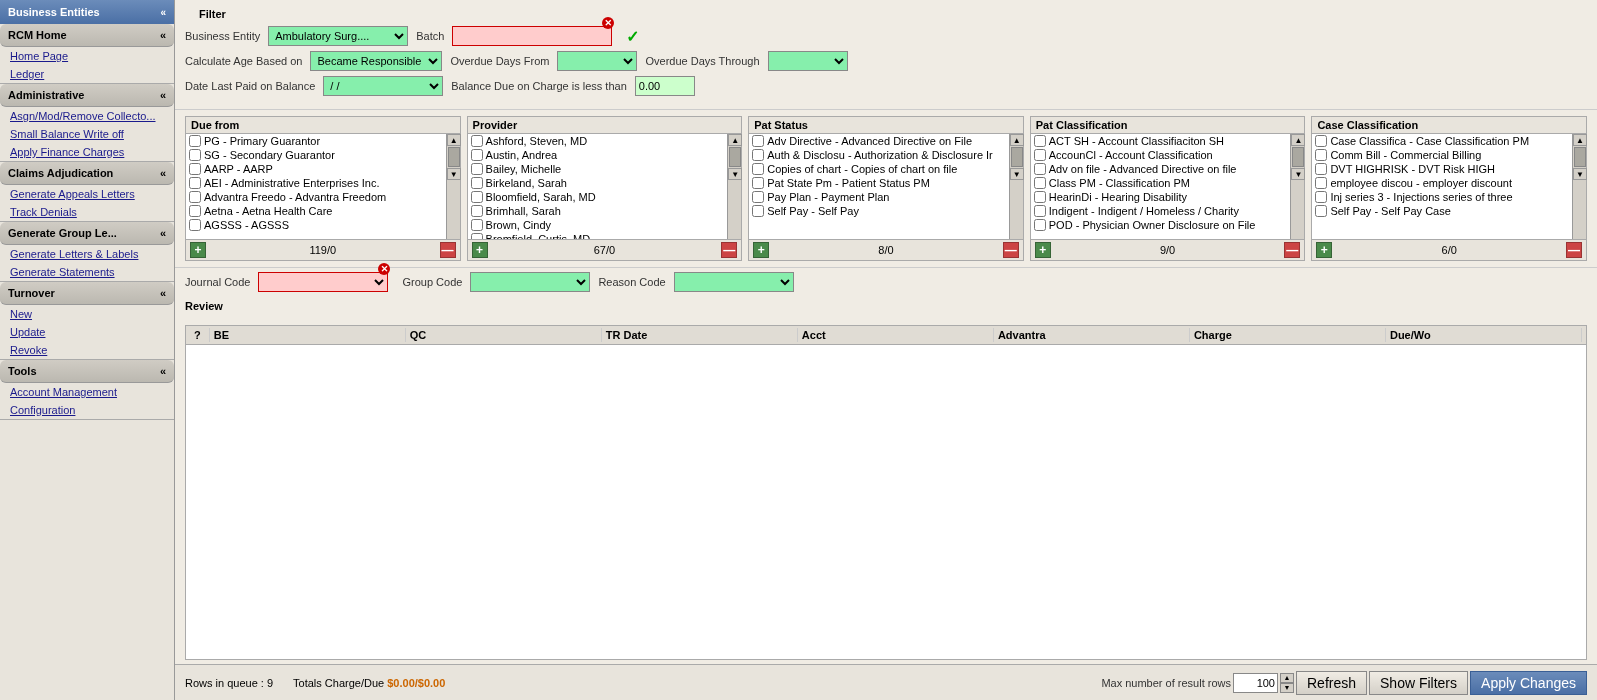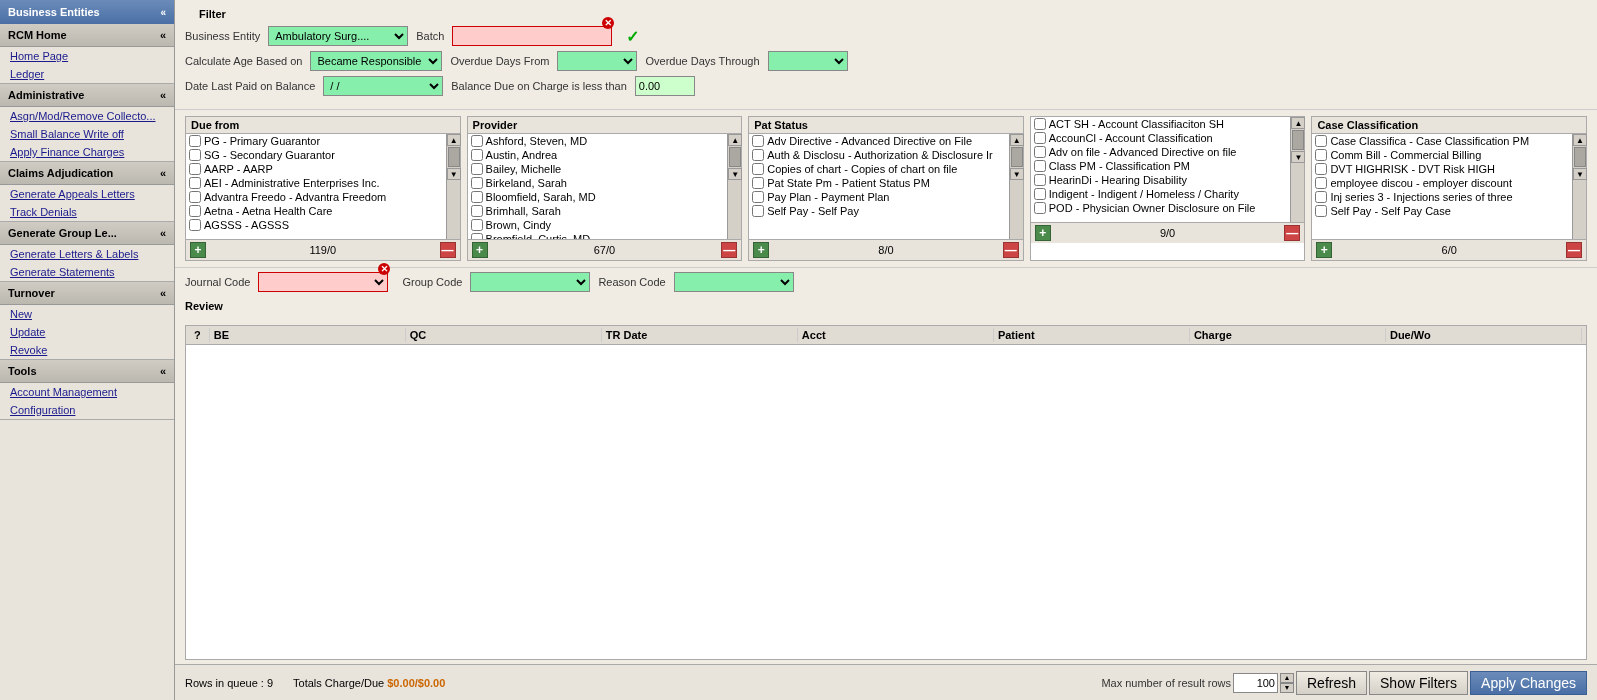--- a/index.html
+++ b/index.html
@@ -32,20 +32,21 @@
     .sidebar-section-header {
       background: linear-gradient(to bottom, #d0ccc4, #bbb8b0);
       padding: 5px 8px;
       font-weight: bold;
       font-size: 11px;
       display: flex;
       justify-content: space-between;
       align-items: center;
       cursor: pointer;
       border-bottom: 1px solid #999;
+      border-radius: 6px;
     }
     .sidebar-item {
       padding: 3px 10px;
       cursor: pointer;
       color: #1a1a8c;
       text-decoration: underline;
     }
 
     
     .main {
@@ -593,20 +594,21 @@
         </div>
       </div>
       <div class="list-controls">
         <div class="list-ctrl-btn">+</div>
         <span class="list-count">8/0</span>
         <div class="list-ctrl-btn list-ctrl-btn-red">—</div>
       </div>
     </div>
 
     <div class="list-box">
+      <div class="list-box-title">Pat Classification</div>
       <div class="list-box-row">
         <div class="list-box-inner">
           <div class="list-item-row">
               <input type="checkbox" style="">
               <span>ACT SH - Account Classifiaciton SH</span>
             </div>
           <div class="list-item-row">
               <input type="checkbox" style="">
               <span>AccounCl - Account Classification</span>
             </div>
@@ -708,21 +710,21 @@
 
   <div class="review-section">
     <div class="review-title">Review</div>
     <div class="review-table">
       <div class="review-header">
         <div class="review-header-cell" style="width:20px;">?</div>
         <div class="review-header-cell" style="width:200px;">BE</div>
         <div class="review-header-cell" style="width:200px;">QC</div>
         <div class="review-header-cell" style="width:200px;">TR Date</div>
         <div class="review-header-cell" style="width:200px;">Acct</div>
-        <div class="review-header-cell" style="width:200px;">Patient</div>
+        <div class="review-header-cell" style="width:200px;">Advantra</div>
         <div class="review-header-cell" style="width:200px;">Charge</div>
         <div class="review-header-cell" style="width:200px;">Due/Wo</div>
       </div>
       <div class="review-body"></div>
     </div>
   </div>
 
   <div class="footer">
     <div class="footer-left">
       <span>Rows in queue : 9</span>

